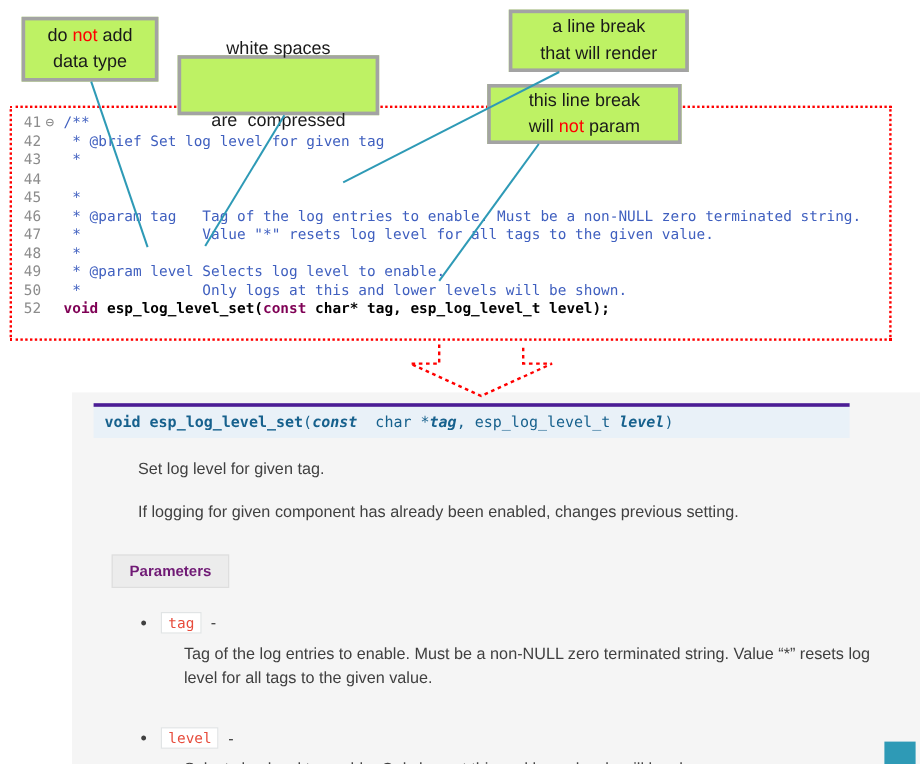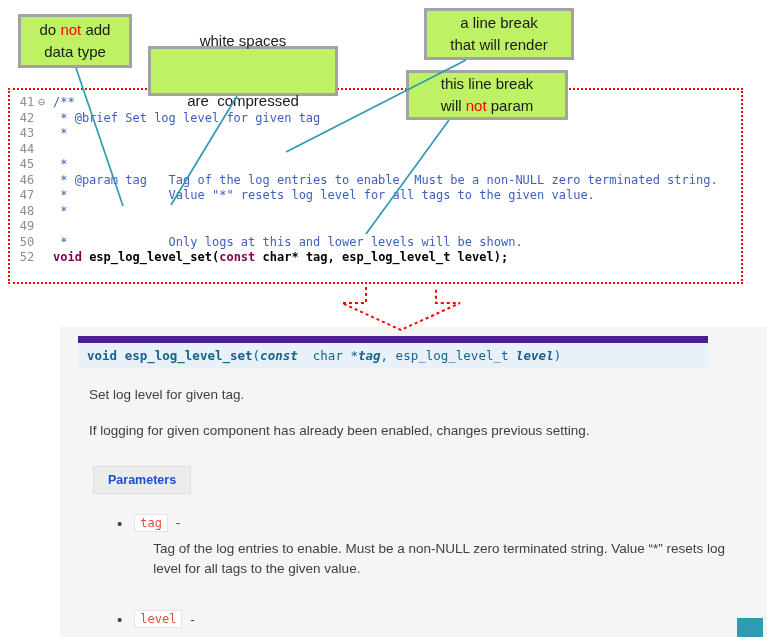--- a/index.html
+++ b/index.html
@@ -8,21 +8,21 @@
 
   
   .callout {
     position:absolute; border:3px solid #a3a3a3; background:#bef264;
     display:flex; flex-direction:column; align-items:center; justify-content:center;
     font-size:15px; color:#1a1a1a; text-align:center; line-height:1.45; z-index:5;
   }
   .callout span { white-space:pre; }
   .red { color:#ff0000; }
   .c1 { left:18px;  top:14px; width:114px; height:54px; }
-  .c2 { left:148px; top:46px; width:190px; height:50px;gap:38px; }
+  .c2 { left:148px; top:46px; width:168px; height:50px;gap:38px; }
   .c3 { left:424px; top:8px;  width:150px; height:52px; }
   .c4 { left:406px; top:70px; width:162px; height:50px; }
 
   
   .codebox {
     position:absolute; left:8px; top:88px; width:735px; height:196px;
     border:2px dotted #ff0000; background:#ffffff; padding:5px 0 0 6px; z-index:1;
   }
   .crow { display:flex; height:15.5px; font-family:"DejaVu Sans Mono", monospace; font-size:12px; line-height:15.5px; }
   .g { width:22px; color:#8c8c8c; flex:0 0 auto;text-align:center; }
@@ -35,32 +35,32 @@
   
   .overlay { position:absolute; left:0; top:0; width:767px; height:637px; pointer-events:none; z-index:6; }
 
   
   .docpanel {
     position:absolute; left:60px; top:327px; width:707px; height:310px;
     background:#f5f5f5; color:#404040; font-size:13.5px; z-index:2;
   }
   .sigbar {
     margin:9px 0 0 18px; width:630px;
-    border-top:7px solid #4c1d95; background:#e9f1f8;
+    border-top:3px solid #4c1d95; background:#e9f1f8;
     padding:5px 9px 6px 9px;
     font-family:"DejaVu Sans Mono", monospace; font-size:12.5px; color:#17618d;
   }
   .sigbar span { white-space:pre; }
   .sig-ret, .sig-name { font-weight:bold; }
   .sig-kw { font-weight:bold; font-style:italic; }
   .sig-arg { font-style:italic; font-weight:bold; }
-  .docp { margin:16px 0 0 29px; line-height:1.5; }
+  .docp { margin:16px 0 0 55px; line-height:1.5; }
   .params-label {
     display:inline-block; margin:24px 0 0 33px; padding:6px 14px;
-    background:#ececec; border:1px solid #dedede; font-weight:bold; font-size:12.5px; color:#1d4ed8;
+    background:#ececec; border:1px solid #dedede; font-weight:bold; font-size:12.5px; color:#701a75;
   }
   .param-list { margin:20px 0 0 57px; }
   .param-item { display:flex; align-items:flex-start; }
   .param-item + .param-item { margin-top:30px; }
   .bullet { font-size:15px; margin:1px 12px 0 0; color:#404040; }
   .term-line { display:flex; align-items:center; }
   .literal {
     font-family:"DejaVu Sans Mono", monospace; font-size:12px; color:#e74c3c;
     background:#ffffff; border:1px solid #e1e4e5; padding:1px 5px;
   }
@@ -130,20 +130,21 @@
         <span class="cm"> *              Value "*" resets log level for all tags to the given value.</span>
       </div>
     <div class="crow">
         <span class="g">48</span>
         <span class="f"></span>
         <span class="cm"> *</span>
       </div>
     <div class="crow">
         <span class="g">49</span>
         <span class="f"></span>
+        <span class="cm"> * @param level Selects log level to enable.</span>
       </div>
     <div class="crow">
         <span class="g">50</span>
         <span class="f"></span>
         <span class="cm"> *              Only logs at this and lower levels will be shown.</span>
       </div>
     <div class="crow">
         <span class="g">52</span>
         <span class="f"></span>
         <span class="cm code52"><span class="kw">void</span><span> esp_log_level_set(</span><span class="kw">const</span><span> char* tag, esp_log_level_t level);</span></span>

